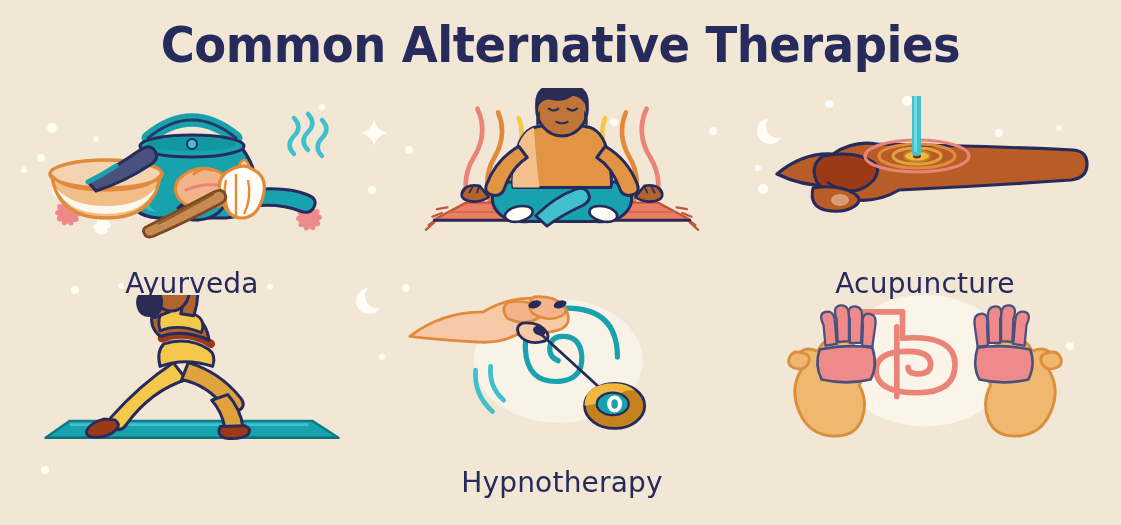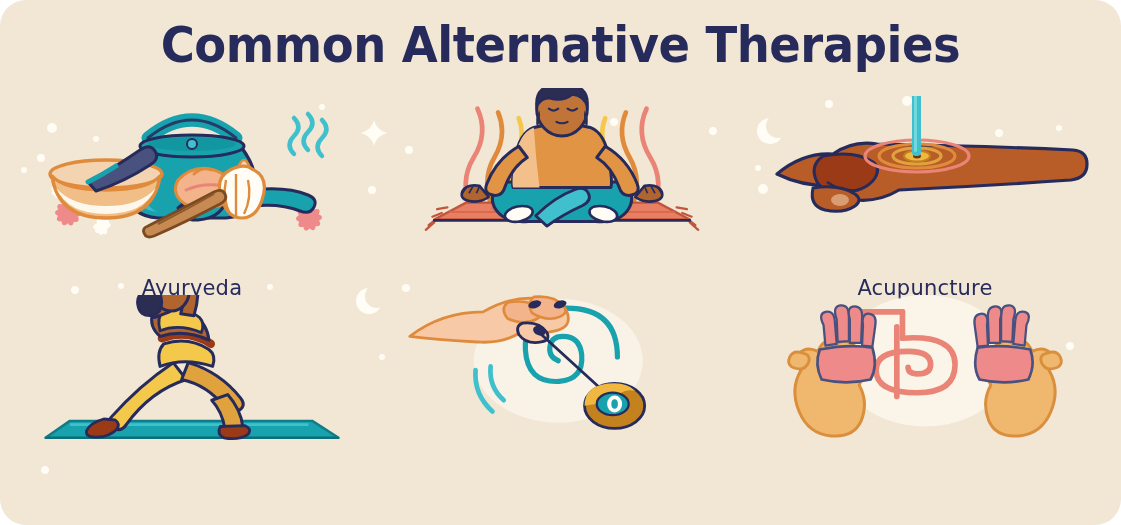--- a/index.html
+++ b/index.html
@@ -11,21 +11,20 @@
     height: 525px;
     overflow: hidden;
     font-family: "DejaVu Sans", sans-serif;
   }
   #poster {
     position: relative;
     width: 1121px;
     height: 525px;
     background: #F2E6D5;
     overflow: hidden;
-    border-radius: 26px;
   }
   
   .speck {
     position: absolute;
     background: #FFFDF6;
     border-radius: 50%;
     opacity: .95;
   }
   .moon {
     position: absolute;
@@ -70,21 +69,21 @@
     width: 340px;
     height: 155px;
   }
   .art svg { display: block; width: 100%; height: 100%; }
   .caption {
     position: absolute;
     left: 0; right: 0;
     bottom: -4px;
     text-align: center;
     font-family: "DejaVu Sans", sans-serif;
-    font-size: 21px;
+    font-size: 28px;
     color: #262B5C;
     letter-spacing: .2px;
   }
   #card-ayurveda     { left: 22px;  top: 96px;  }
   #card-meditation   { left: 392px; top: 88px;  }
   #card-acupuncture  { left: 755px; top: 96px;  }
   #card-yoga         { left: 22px;  top: 295px; }
   #card-hypnotherapy { left: 392px; top: 295px; }
   #card-reiki        { left: 755px; top: 295px; }
 </style>
@@ -337,20 +336,21 @@
 
         <path d="M148 42 L216 104" stroke="#262B5C" stroke-width="3" fill="none" stroke-linecap="round"></path>
 
         <ellipse cx="226" cy="118" rx="32" ry="24" fill="#C4821F" stroke="#262B5C" stroke-width="3"></ellipse>
         <path d="M194 118 q0 -24 32 -24 q14 0 22 8 q-10 -2 -18 4 q-14 10 -36 12 z" fill="#F0B840"></path>
         <ellipse cx="224" cy="116" rx="17" ry="12" fill="#18A2AD" stroke="#262B5C" stroke-width="2.4"></ellipse>
         <ellipse cx="226" cy="116" rx="8" ry="9" fill="#FFFDF6"></ellipse>
         <ellipse cx="226" cy="116" rx="3.5" ry="5" fill="#18A2AD"></ellipse>
       </svg>
     </div>
+    <div class="caption">Hypnotherapy</div>
   </div>
 
   <div class="card" id="card-reiki">
     <div class="art">
       <svg viewBox="0 0 340 165" xmlns="http://www.w3.org/2000/svg">
 
         <ellipse cx="170" cy="70" rx="92" ry="70" fill="#FFFDF6" opacity=".6"></ellipse>
 
         <g fill="none" stroke="#E98477" stroke-width="6" stroke-linecap="round" stroke-linejoin="round">
           <path d="M96 18 h50"></path>

